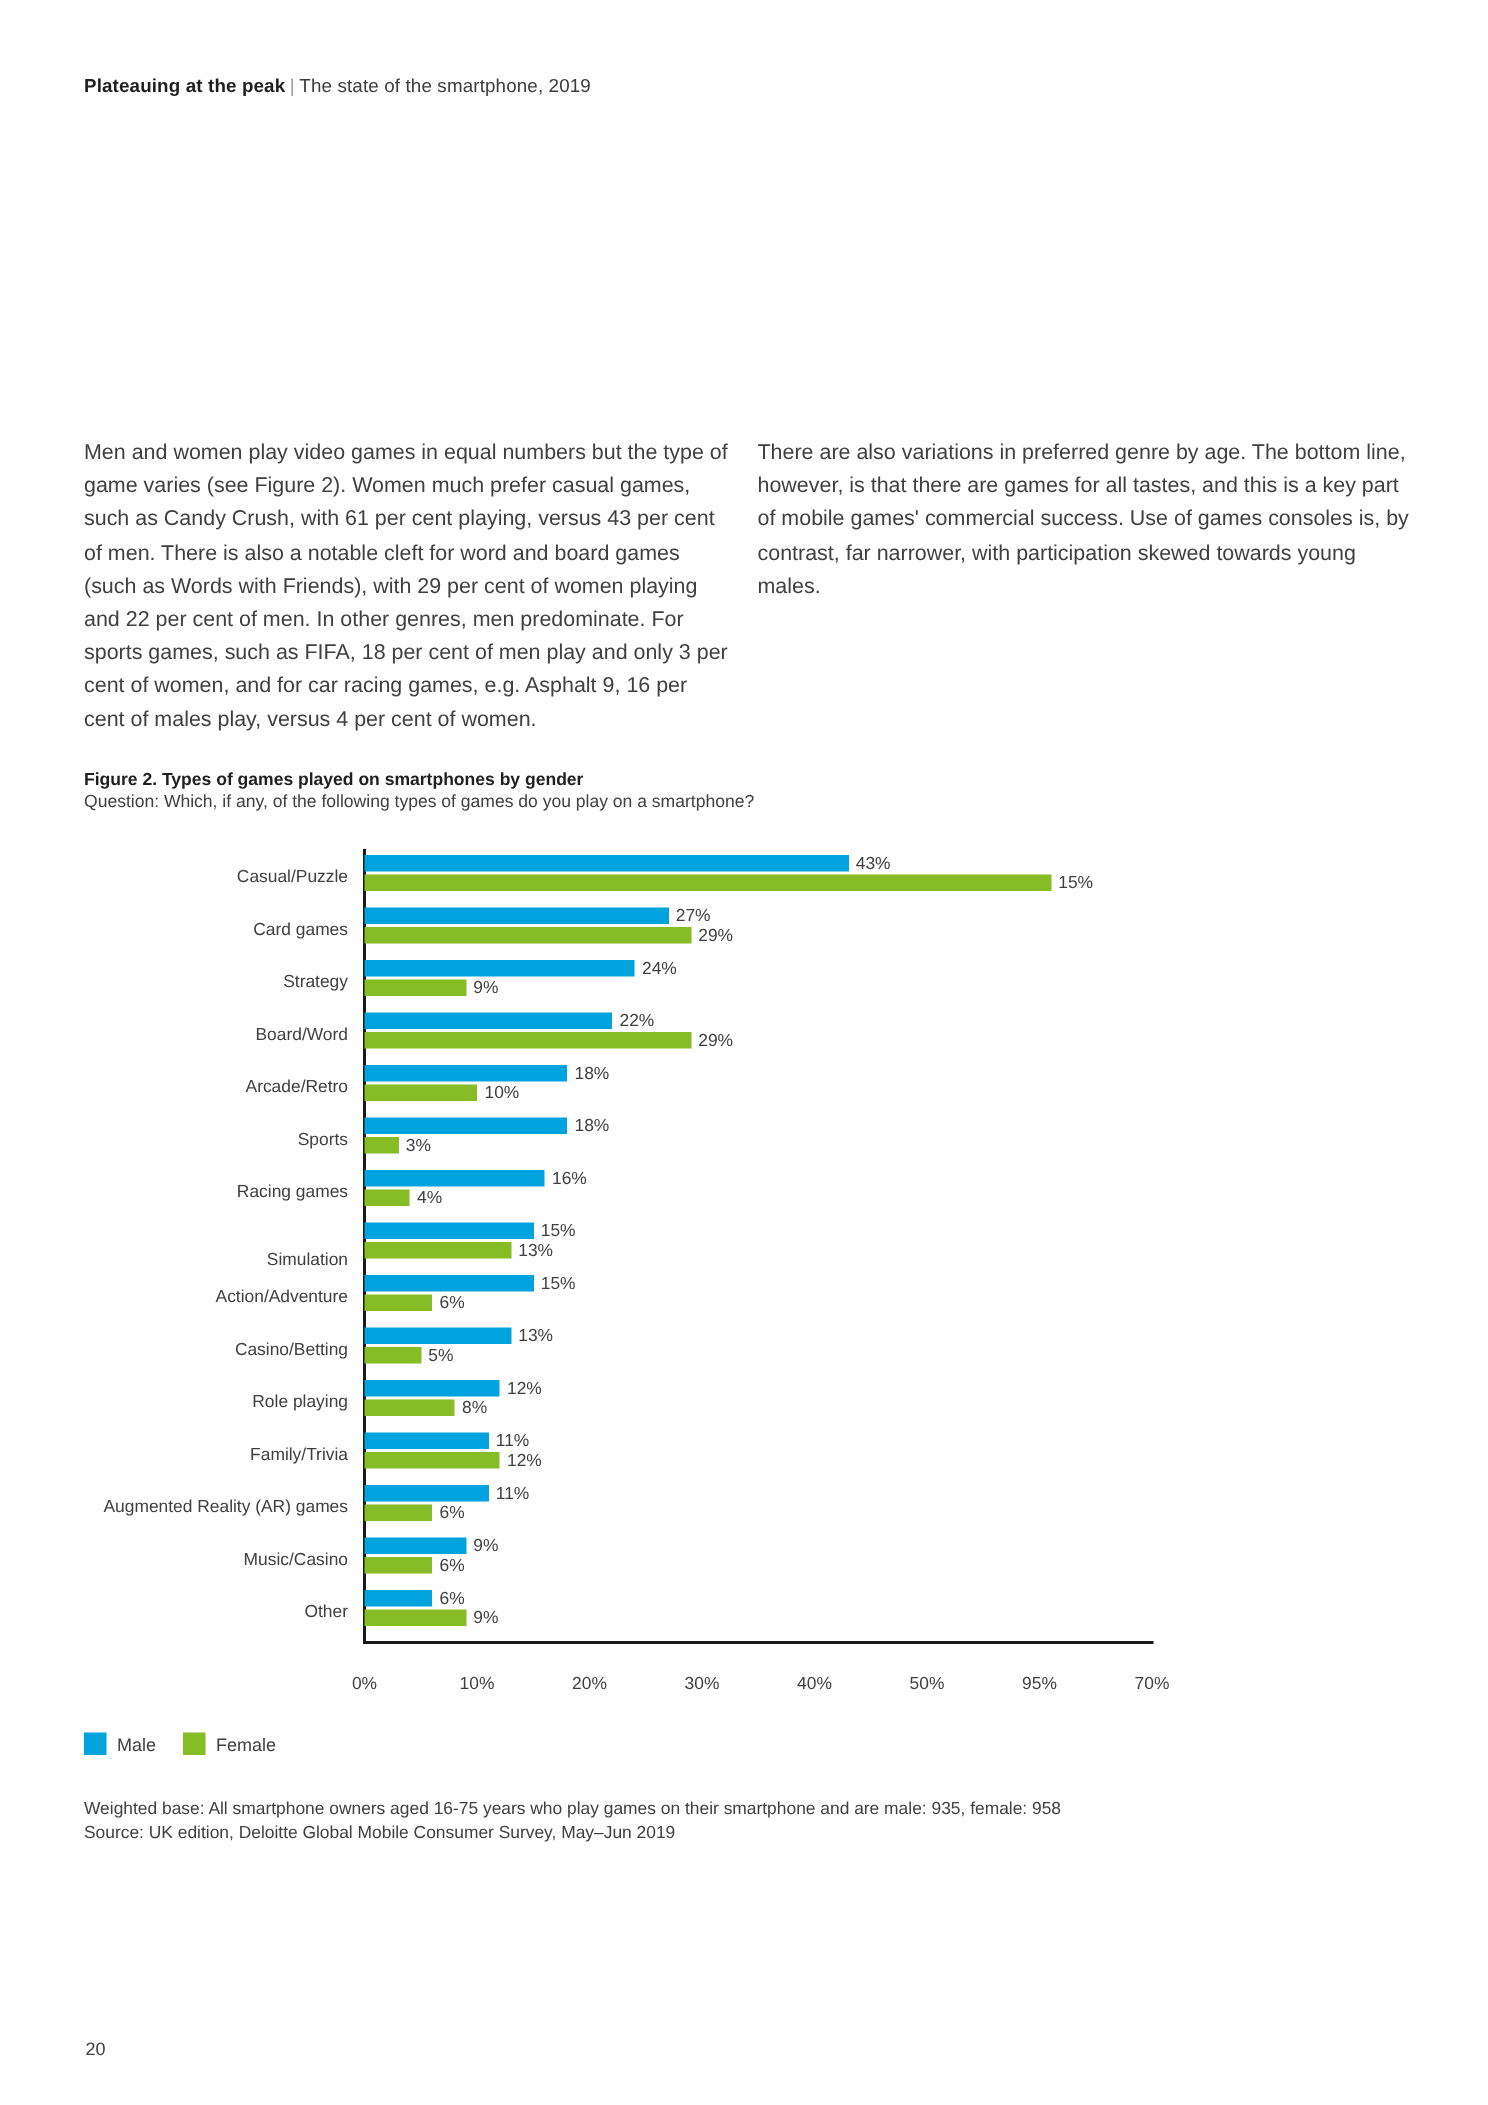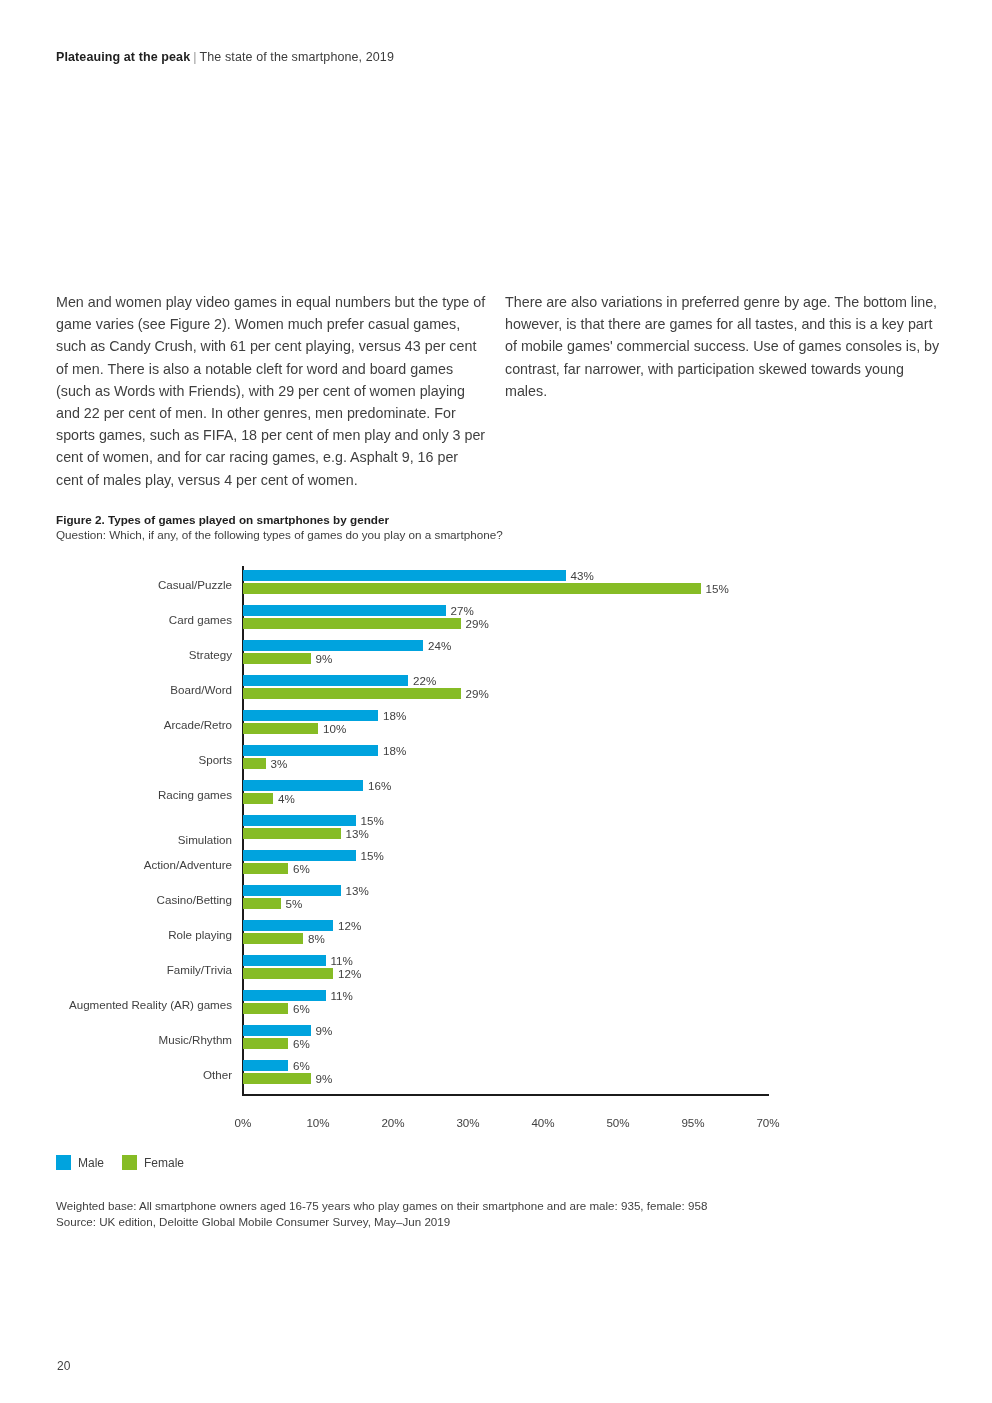--- a/index.html
+++ b/index.html
@@ -274,21 +274,21 @@
         <div class="bar bar-female" style="left: 228px; top: 968px; width: 90px; background: rgb(134, 188, 37);"></div>
         <div class="bar-value" style="left: 323px; top: 968px;">12%</div>
         <div class="cat-row" style="top: 998px;">
           <div class="cat-label">Augmented Reality (AR) games</div>
         </div>
         <div class="bar bar-male" style="left: 228px; top: 990px; width: 82.5px; background: rgb(0, 163, 222);"></div>
         <div class="bar-value" style="left: 315.5px; top: 990px;">11%</div>
         <div class="bar bar-female" style="left: 228px; top: 1003px; width: 45px; background: rgb(134, 188, 37);"></div>
         <div class="bar-value" style="left: 278px; top: 1003px;">6%</div>
         <div class="cat-row" style="top: 1033px;">
-          <div class="cat-label">Music/Rhythm</div>
+          <div class="cat-label">Music/Casino</div>
         </div>
         <div class="bar bar-male" style="left: 228px; top: 1025px; width: 67.5px; background: rgb(0, 163, 222);"></div>
         <div class="bar-value" style="left: 300.5px; top: 1025px;">9%</div>
         <div class="bar bar-female" style="left: 228px; top: 1038px; width: 45px; background: rgb(134, 188, 37);"></div>
         <div class="bar-value" style="left: 278px; top: 1038px;">6%</div>
         <div class="cat-row" style="top: 1068px;">
           <div class="cat-label">Other</div>
         </div>
         <div class="bar bar-male" style="left: 228px; top: 1060px; width: 45px; background: rgb(0, 163, 222);"></div>
         <div class="bar-value" style="left: 278px; top: 1060px;">6%</div>

